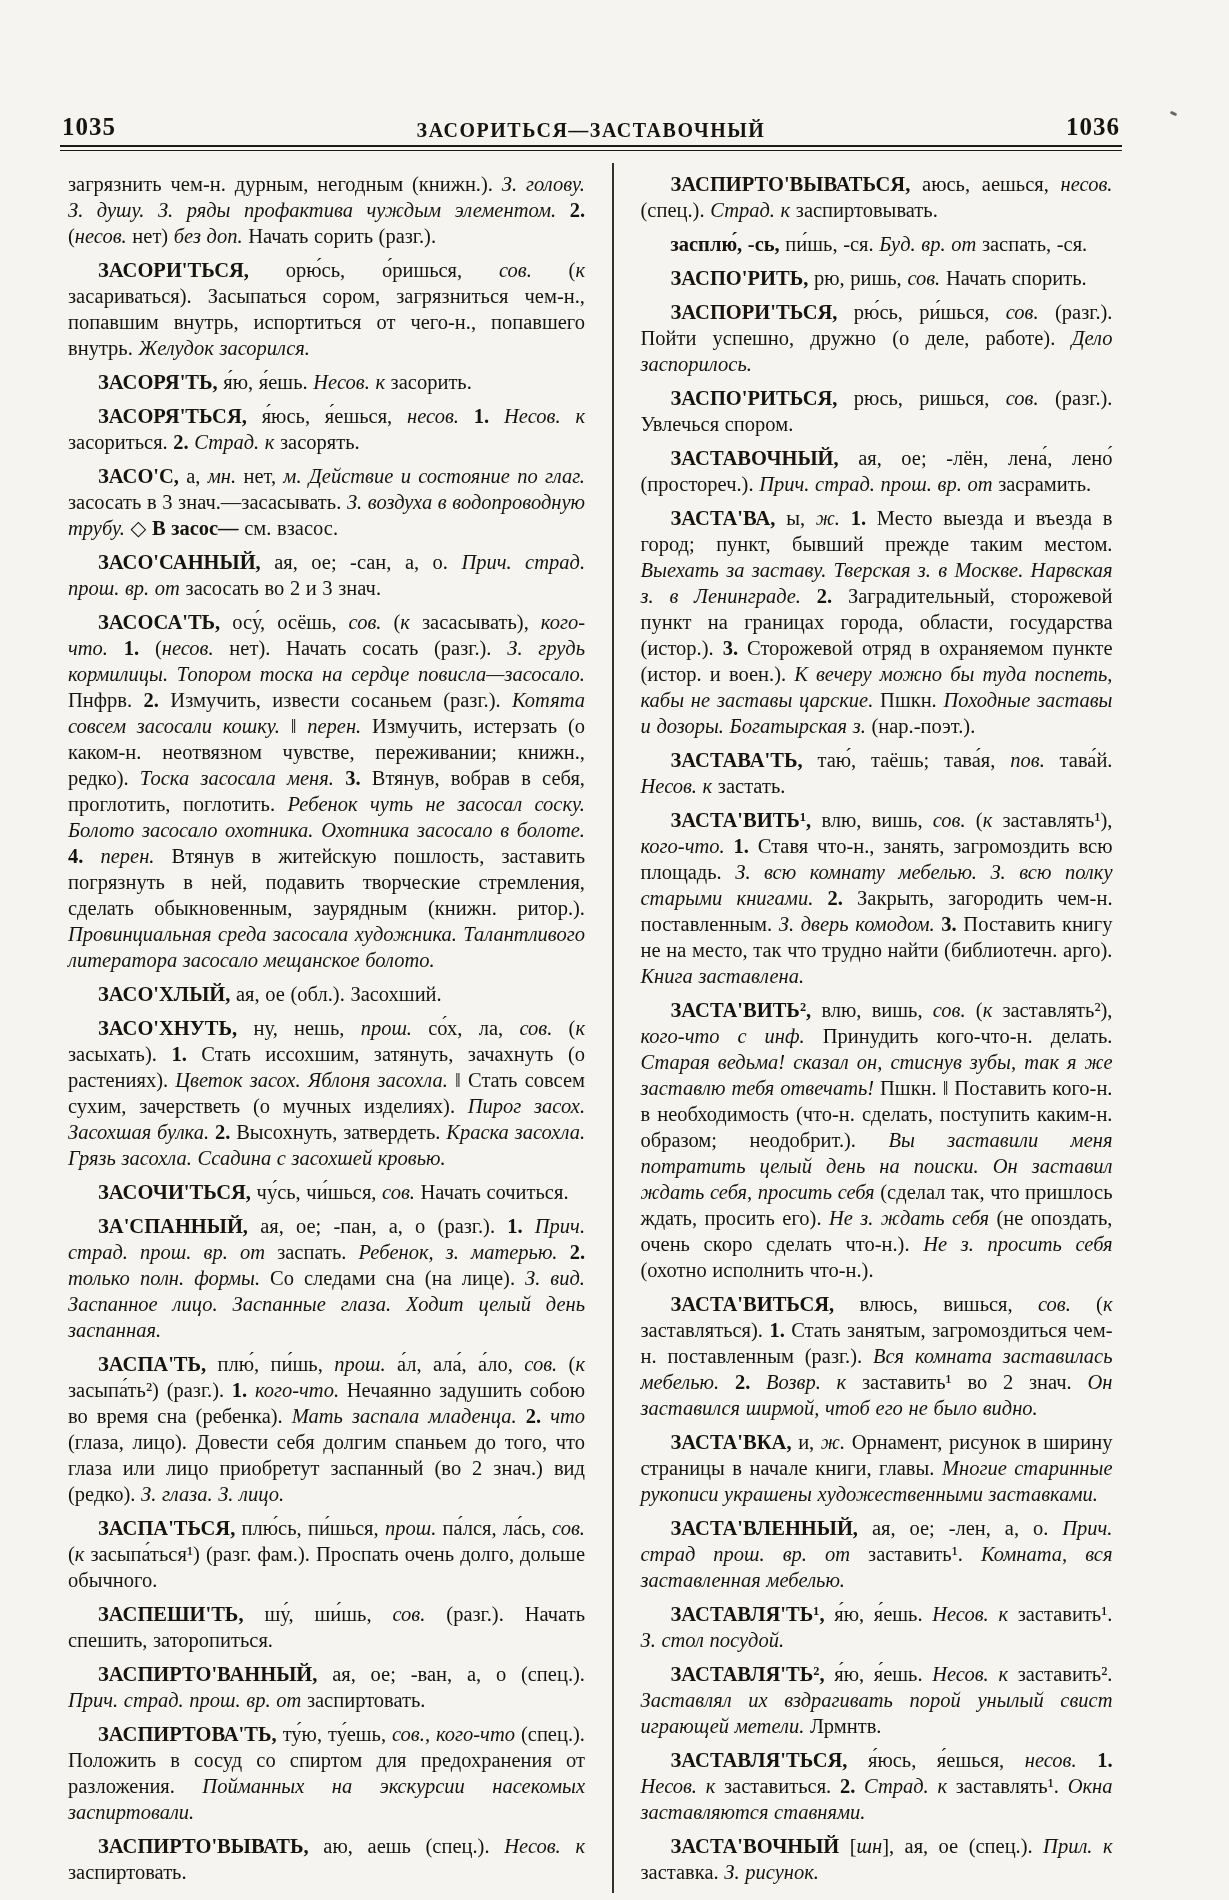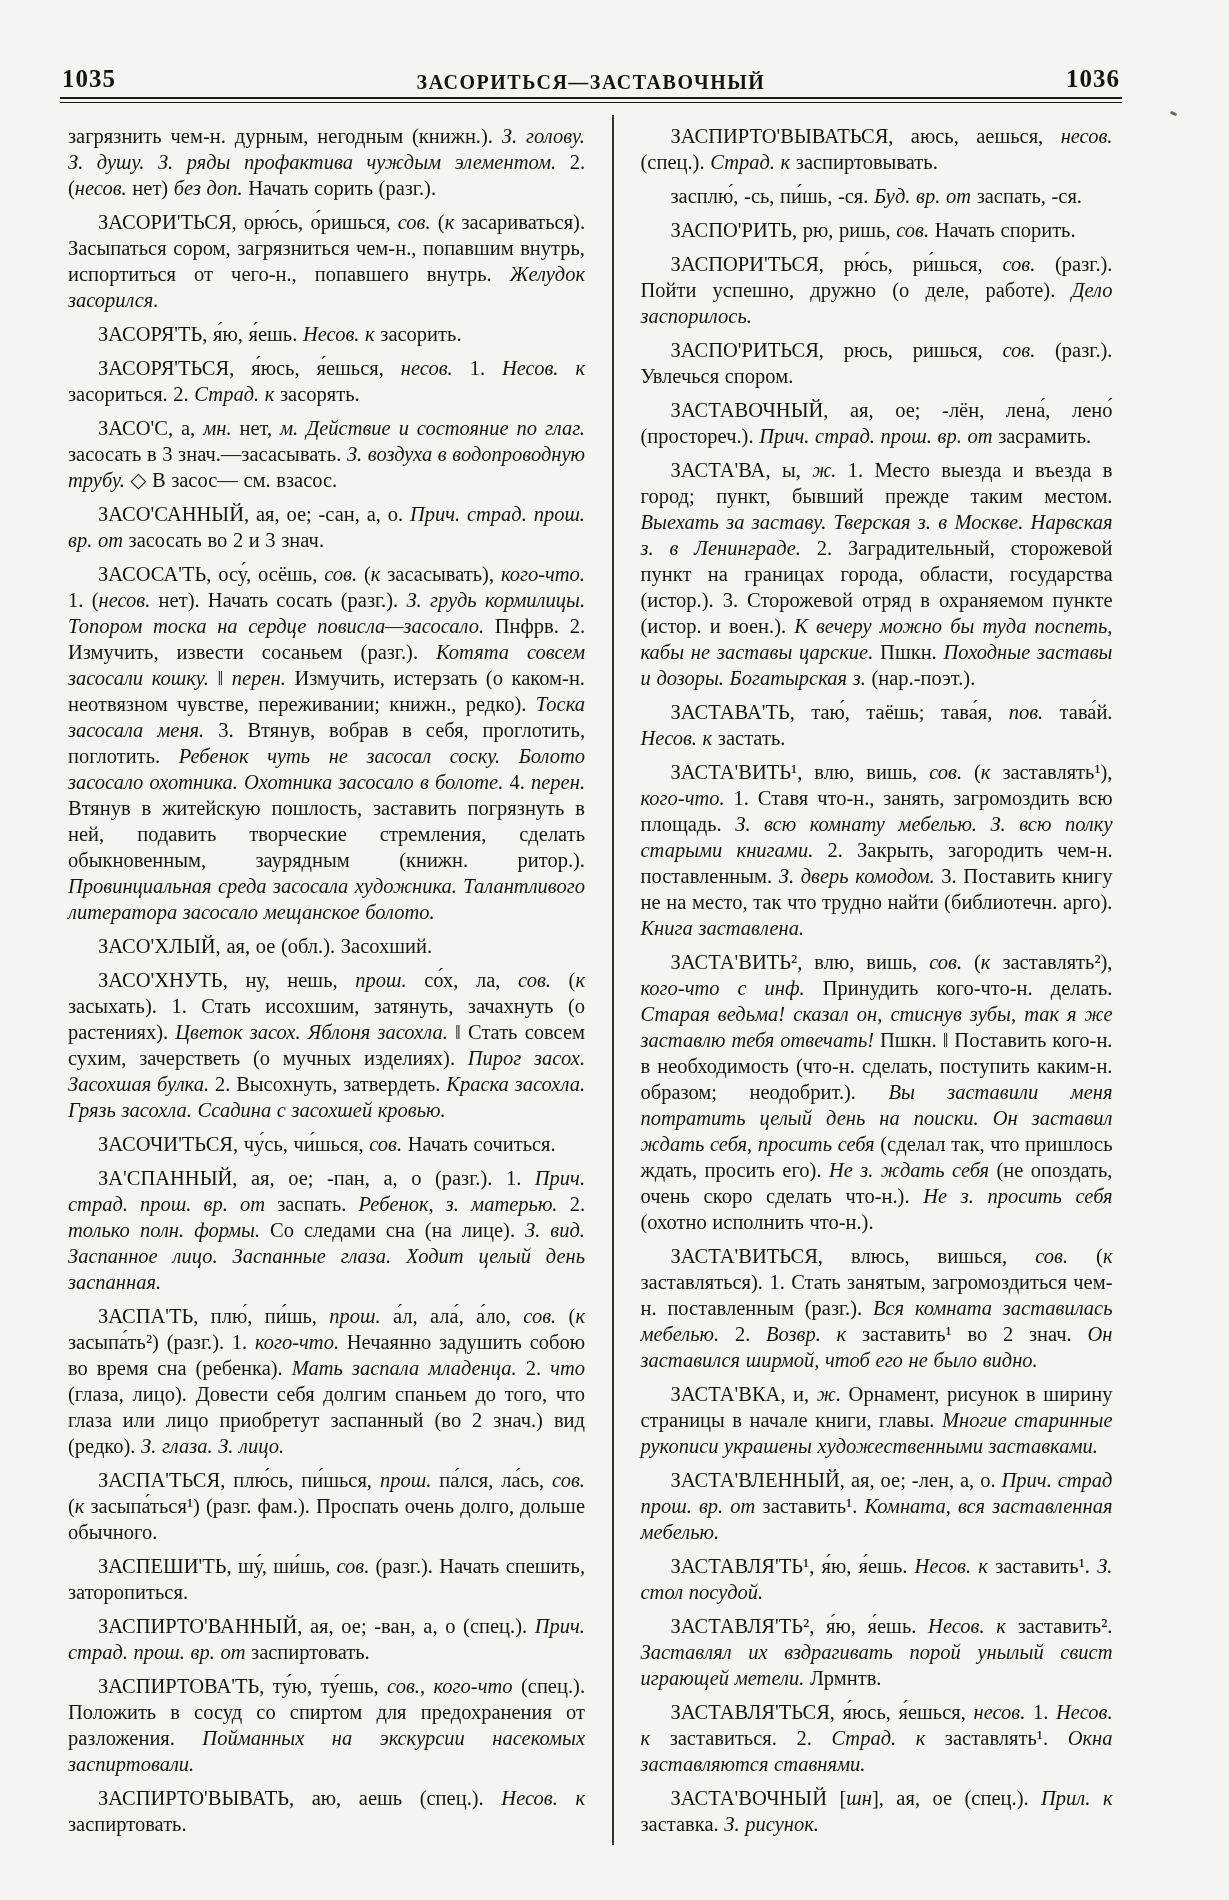--- a/index.html
+++ b/index.html
@@ -10,20 +10,21 @@
     font-family: "Liberation Serif", "DejaVu Serif", serif;
     position: relative;
     overflow: hidden;
   }
   .page { position: absolute; inset: 0; }
   .text-block { position: absolute; left: 60px; top: 66px; width: 1062px; }
 
   .page-header {
     display: flex; align-items: flex-end; justify-content: space-between;
     padding: 0 2px 6px 2px;
+    margin-top: 48px;
   }
   .page-num {
     font-weight: bold; font-size: 25px; line-height: 1;
     letter-spacing: 1px;
   }
   .running-head {
     font-weight: bold; font-size: 20px; line-height: 1;
     letter-spacing: 1.5px;
     transform: scaleY(1.08);
   }
@@ -45,21 +46,21 @@
   }
 
   p.entry {
     margin: 8px; padding: 0;
     font-size: 20.5px;
     line-height: 26px;
     text-indent: 30px;
     word-spacing: 0.5px;
   }
   p.entry.cont { text-indent: 0; }
-  .b  { font-weight: normal; }
+  .b  { font-weight: bold; }
   .i  { font-style: italic; }
 
   
   .scan-mark {
     position: absolute; right: 52px; top: 112px;
     width: 7px; height: 3px; background: #4b463e;
     transform: rotate(24deg); border-radius: 2px; opacity: .8;
   }
 </style>
 </head>

